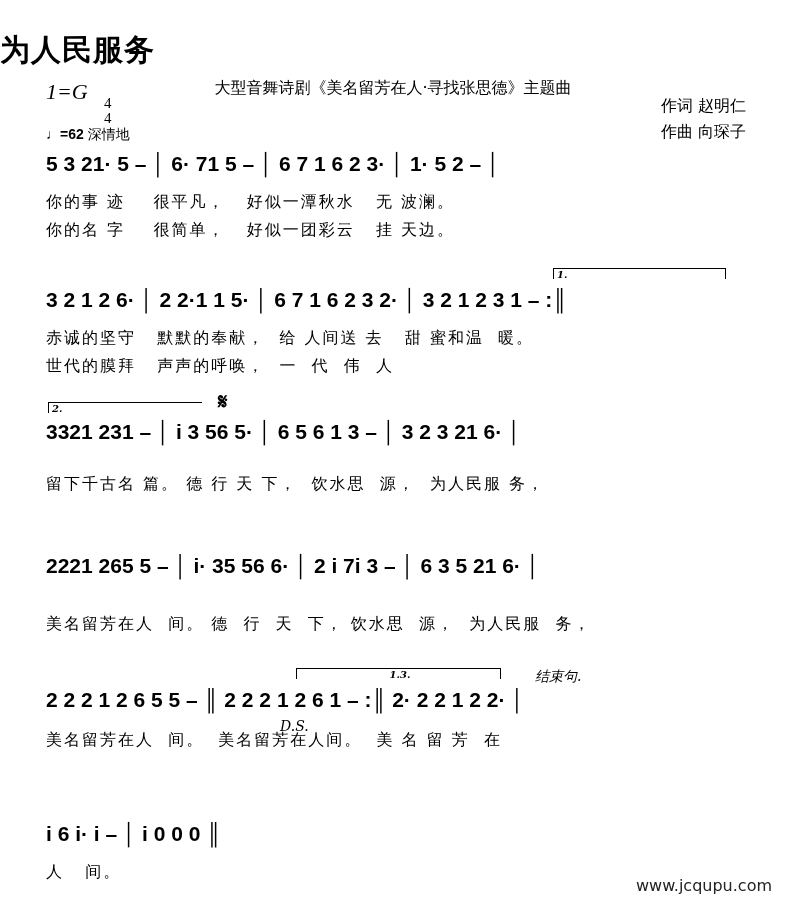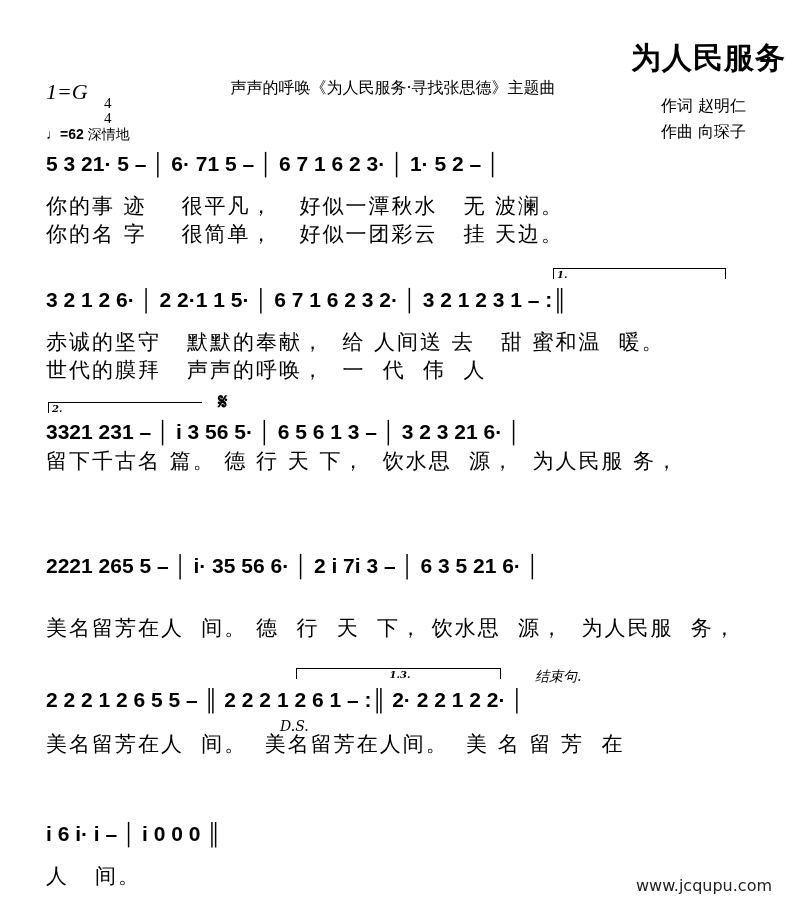--- a/index.html
+++ b/index.html
@@ -1,37 +1,37 @@
 <!DOCTYPE html>
 <html><head>
 <meta charset="utf-8">
 <style>
   html,body{margin:0;padding:0;background:#fff;}
   body{width:786px;height:908px;position:relative;overflow:hidden;color:#000;font-family:"DejaVu Serif",serif;}
   .abs{position:absolute;}
-  .title{left:0;width:786px;top:38px;text-align:right;font-family:"DejaVu Sans",sans-serif;font-size:30px;font-weight:bold;letter-spacing:1px;}
+  .title{left:0;width:786px;top:30px;text-align:left;font-family:"DejaVu Sans",sans-serif;font-size:30px;font-weight:bold;letter-spacing:1px;}
   .subtitle{left:0;width:786px;top:78px;text-align:center;font-size:16px;}
   .credit{font-size:16px;right:40px;}
   .key{left:46px;top:79px;font-size:22px;font-family:"Liberation Serif",serif;font-style:italic;}
   .tsig{left:104px;top:96px;font-size:15px;line-height:15px;text-align:center;font-family:"Liberation Serif",serif;}
   .tempo{left:46px;top:126px;font-size:14px;font-family:"Liberation Sans",sans-serif;font-weight:bold;}
   .tempo span{font-weight:normal;font-family:"DejaVu Serif",serif;text-align:right;}
   .row{left:46px;width:710px;height:36px;}
   .notes{position:absolute;left:0;top:0;white-space:nowrap;font-family:"Liberation Sans",sans-serif;font-weight:bold;font-size:21px;}
-  .lyr{position:absolute;left:46px;font-size:21px;white-space:pre;letter-spacing:2px;}
+  .lyr{position:absolute;left:46px;font-size:16px;white-space:pre;letter-spacing:2px;}
   .wm{right:14px;top:876px;font-family:"DejaVu Sans",sans-serif;font-size:16px;color:#222;}
   .volta{position:absolute;border-top:1.5px solid #000;border-left:1.5px solid #000;height:10px;font-size:10px;font-style:italic;font-weight:bold;padding-left:3px;line-height:12px;}
   .volta.closed{border-right:1.5px solid #000;}
   .small{font-size:14px;font-style:italic;}
 </style>
 </head>
 <body>
 
 <div class="abs title">为人民服务</div>
-<div class="abs subtitle">声声的呼唤《为人民服务·寻找张思德》主题曲</div>
+<div class="abs subtitle">大型音舞诗剧《美名留芳在人·寻找张思德》主题曲</div>
 <div class="abs credit" style="top:96px;">作词 赵明仁</div>
 <div class="abs credit" style="top:122px;margin-left:45px;">作曲 向琛子</div>
 <div class="abs key">1=G</div>
 <div class="abs tsig">
   <div>4</div>
   <div>4</div>
 </div>
 <div class="abs tempo"><span style="font-weight:bold;font-family:'Liberation Sans',sans-serif;">♩=62</span> <span>深情地</span></div>
 
 <div class="abs row" style="top:152px;">
@@ -45,21 +45,21 @@
   <div class="notes">3  2 1  2 6·  │ 2  2·1 1  5·  │ 6 7 1 6  2 3 2·  │ 3  2 1  2 3 1  – :║</div>
 </div>
 <div class="abs lyr" style="top:328px;">赤诚的坚守   默默的奉献，  给 人间送 去   甜 蜜和温  暖。</div>
 <div class="abs lyr" style="top:356px;">世代的膜拜   声声的呼唤，  一  代  伟  人</div>
 
 <div class="volta" style="left:48px;top:402px;width:150px;border-left:1.5px solid #000;">2.</div>
 <div class="abs" style="left:218px;top:388px;font-size:22px;font-weight:bold;">𝄋</div>
 <div class="abs row" style="top:420px;">
   <div class="notes">3321 231  –  │ i  3  56 5·  │ 6 5  6 1  3  –  │ 3  2 3  21 6·  │</div>
 </div>
-<div class="abs lyr" style="top:447px;text-align:center;">留下千古名 篇。 德 行 天 下，  饮水思  源，  为人民服 务，</div>
+<div class="abs lyr" style="top:474px;text-align:center;">留下千古名 篇。 德 行 天 下，  饮水思  源，  为人民服 务，</div>
 
 <div class="abs row" style="top:554px;">
   <div class="notes">2221 265 5  –  │ i·  35 56 6·  │ 2 i  7i  3  –  │ 6  3 5  21 6·  │</div>
 </div>
 <div class="abs lyr" style="top:596px;margin-top:18px;">美名留芳在人  间。 德  行  天  下， 饮水思  源，  为人民服  务，</div>
 
 <div class="volta closed" style="left:296px;top:668px;width:200px;text-align:center;">1.3.</div>
 <div class="abs small" style="left:535px;top:668px;">结束句.</div>
 <div class="abs small" style="left:280px;top:718px;">D.S.</div>
 <div class="abs row" style="top:688px;">

